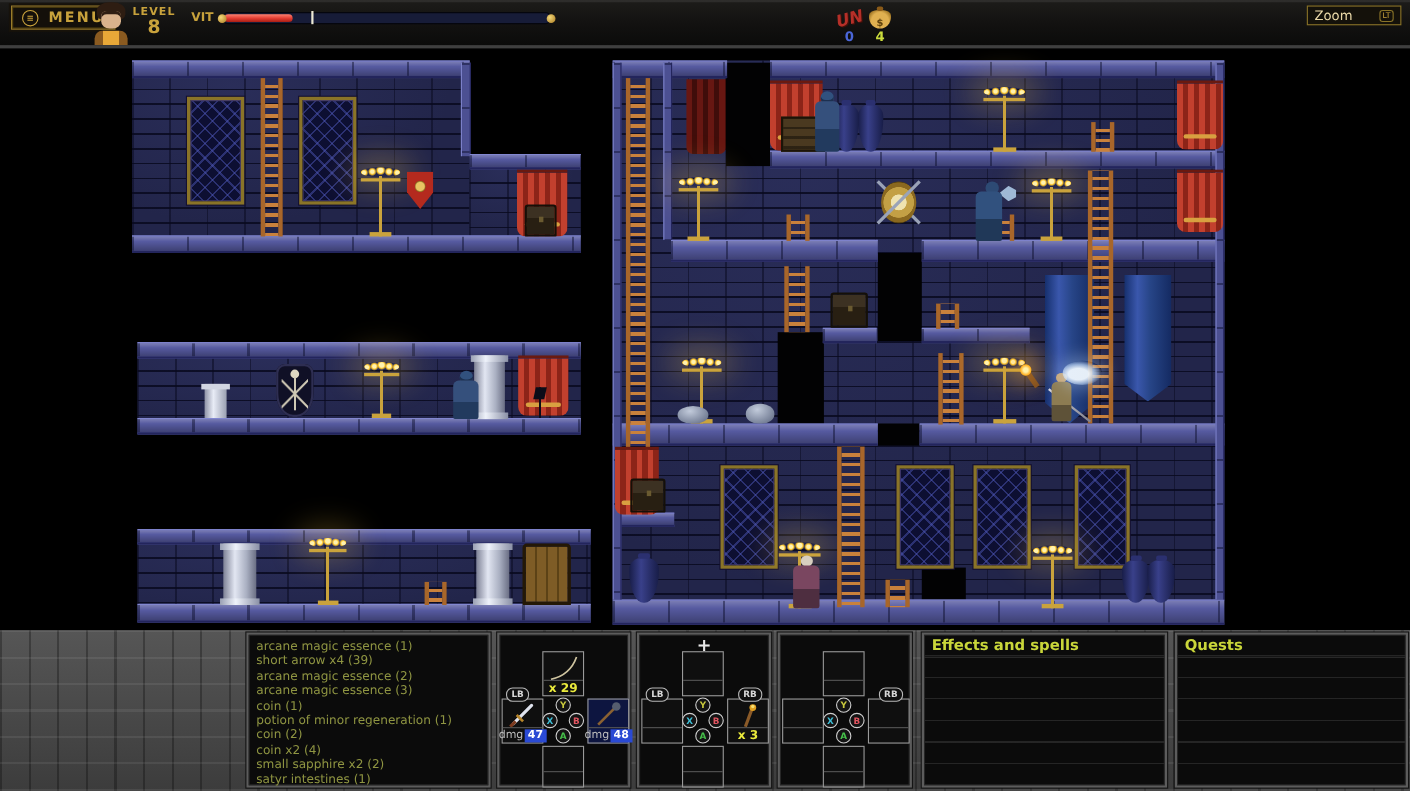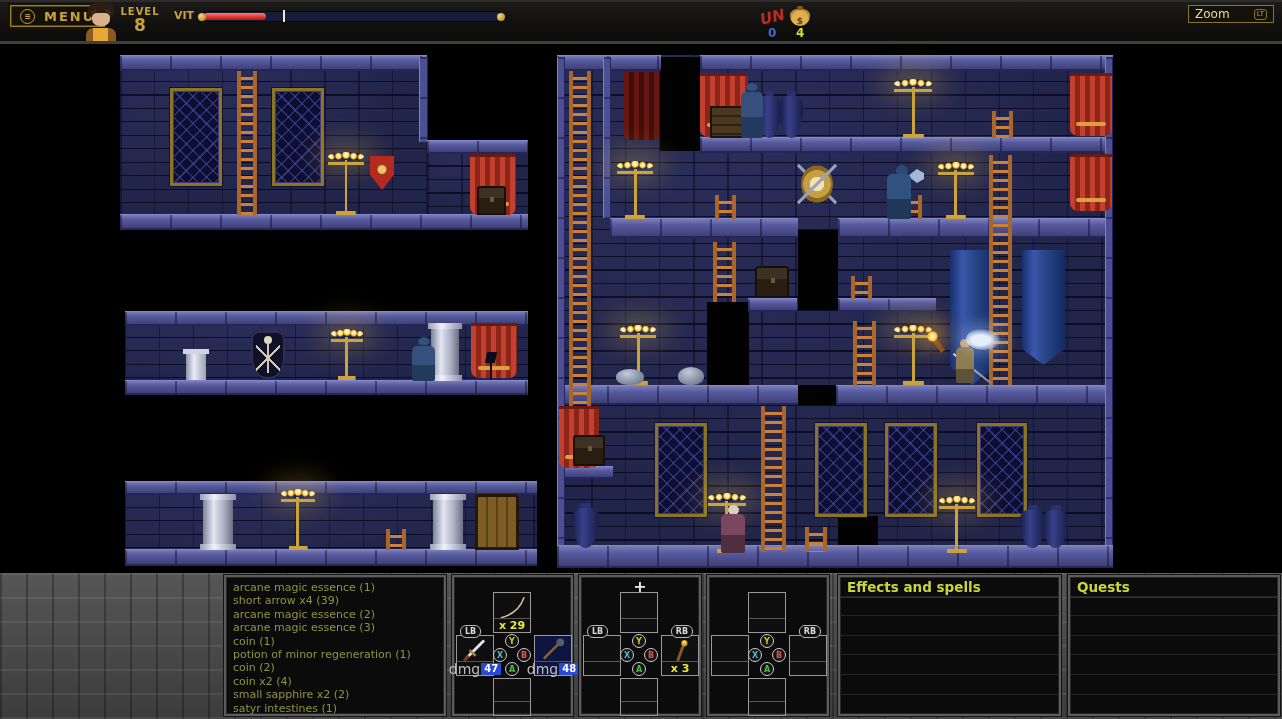--- a/index.html
+++ b/index.html
@@ -160,21 +160,21 @@
   .badge{position:absolute;top:4px;height:11px;line-height:11px;padding:0 4px;border:1px solid #b8b8b8;border-radius:6px;color:#d8d8d8;font-size:8px;font-weight:bold;background:#101010;z-index:3;margin-top:44px;}
   .b-left{left:6px;} .b-right{right:6px;}
   .b-center{position:absolute;top:0;left:50%;transform:translateX(-50%);color:#e8e8e8;font-size:16px;font-weight:bold;z-index:3;}
   .slot{position:absolute;width:38px;border:1px solid #9a9a9a;background:rgba(22,22,22,.35);box-sizing:border-box;cursor:pointer;}
   .s-top{left:39px;top:15px;height:41px;}
   .s-left{left:2px;top:58px;height:41px;}
   .s-right{left:80px;top:58px;height:41px;}
   .s-bottom{left:39px;top:101px;height:38px;}
   .slot .strip{position:absolute;left:0;right:0;bottom:0;height:13px;border-top:1px solid #555;display:flex;align-items:center;justify-content:center;}
   .count{color:#e9e93c;font-weight:bold;font-size:11px;}
-  .dmg-l{color:#bdbdbd;font-size:14px;margin-right:1px;}
+  .dmg-l{color:#bdbdbd;font-size:10px;margin-right:1px;}
   .dmg-v{background:#2a4ad4;color:#fff;font-weight:bold;font-size:10px;padding:0 3px;line-height:12px;}
   .sel{background:#0d1540;}
   .slot svg{position:absolute;left:3px;top:1px;width:31px;height:26px;}
   .dpad{position:absolute;left:39px;top:57px;width:38px;height:42px;}
   .pbtn{position:absolute;width:14px;height:14px;border-radius:50%;border:1px solid #cfcfcf;background:#141414;font-size:8px;font-weight:bold;display:flex;align-items:center;justify-content:center;box-sizing:border-box;}
   .pbtn.y{left:12px;top:0;color:#c9c93e;}
   .pbtn.x{left:0;top:14px;color:#3fc0d8;}
   .pbtn.b{left:24px;top:14px;color:#e05560;}
   .pbtn.a{left:12px;top:28px;color:#46c04a;}
 </style>

